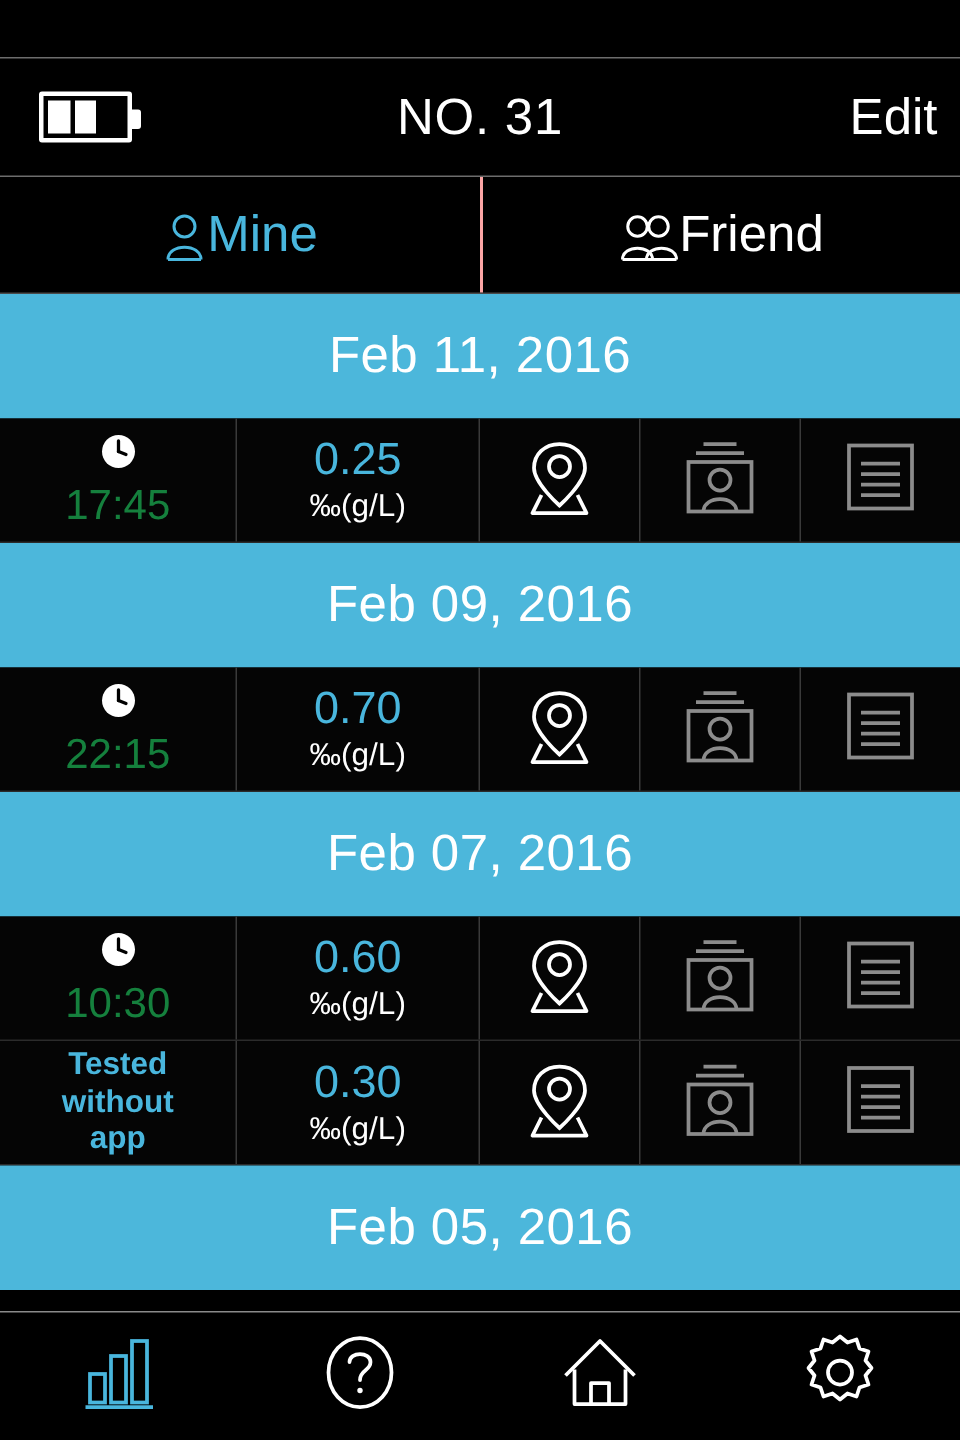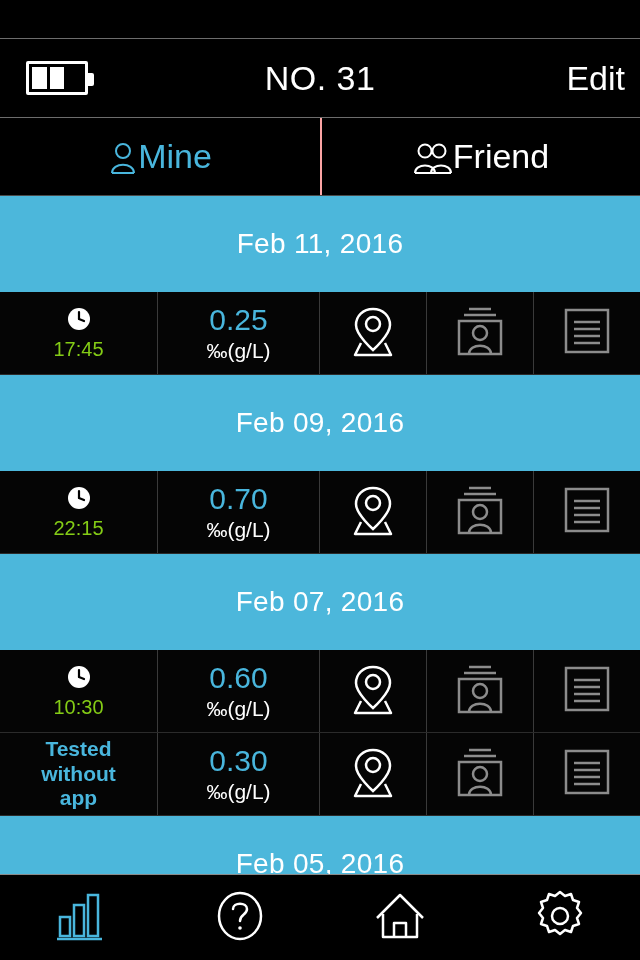--- a/index.html
+++ b/index.html
@@ -60,45 +60,45 @@
     font-size:34px;
     color:#fff;
   }
   .tab.active { color:#49b6dd; }
   .tab + .tab { border-left:2px solid #fca5a5; }
   .tab svg { display:block; }
 
   
   .list { flex:1 1 auto; overflow:hidden; background:#000; }
   .date-bar {
-    height:96px;
+    height:83px;
     background:#4cb7db;
     color:#fff;
-    font-size:28px;
+    font-size:34px;
     display:flex; align-items:center; justify-content:center;
     letter-spacing:0.3px;
   }
   .row {
     height:83px;
     display:flex;
     background:#050505;
     border-bottom:1px solid #2b2b2b;
   }
   .cell {
     display:flex; flex-direction:column;
     align-items:center; justify-content:center;
     border-right:1px solid #3a3a3a;
   }
   .cell.time   { flex:0 0 158px; }
   .cell.value  { flex:0 0 162px; }
   .cell.icon   { flex:1 1 0; }
   .cell.icon:last-child { border-right:none; }
 
   .clock-icon { margin-bottom:3px; }
-  .time-text { color:#84cc16; font-size:20px; line-height:1.05; }
+  .time-text { color:#15803d; font-size:28px; line-height:1.05; }
   .noapp-text {
     color:#49b6dd; font-size:21px; line-height:1.18; text-align:center;
     font-weight:bold;
   }
   .value-num { color:#49b6dd; font-size:30px; line-height:1.1; }
   .value-unit { color:#ffffff; font-size:21px; line-height:1.2; margin-top:2px; }
 
   
   .bottomnav {
     flex:0 0 86px; height:86px;

